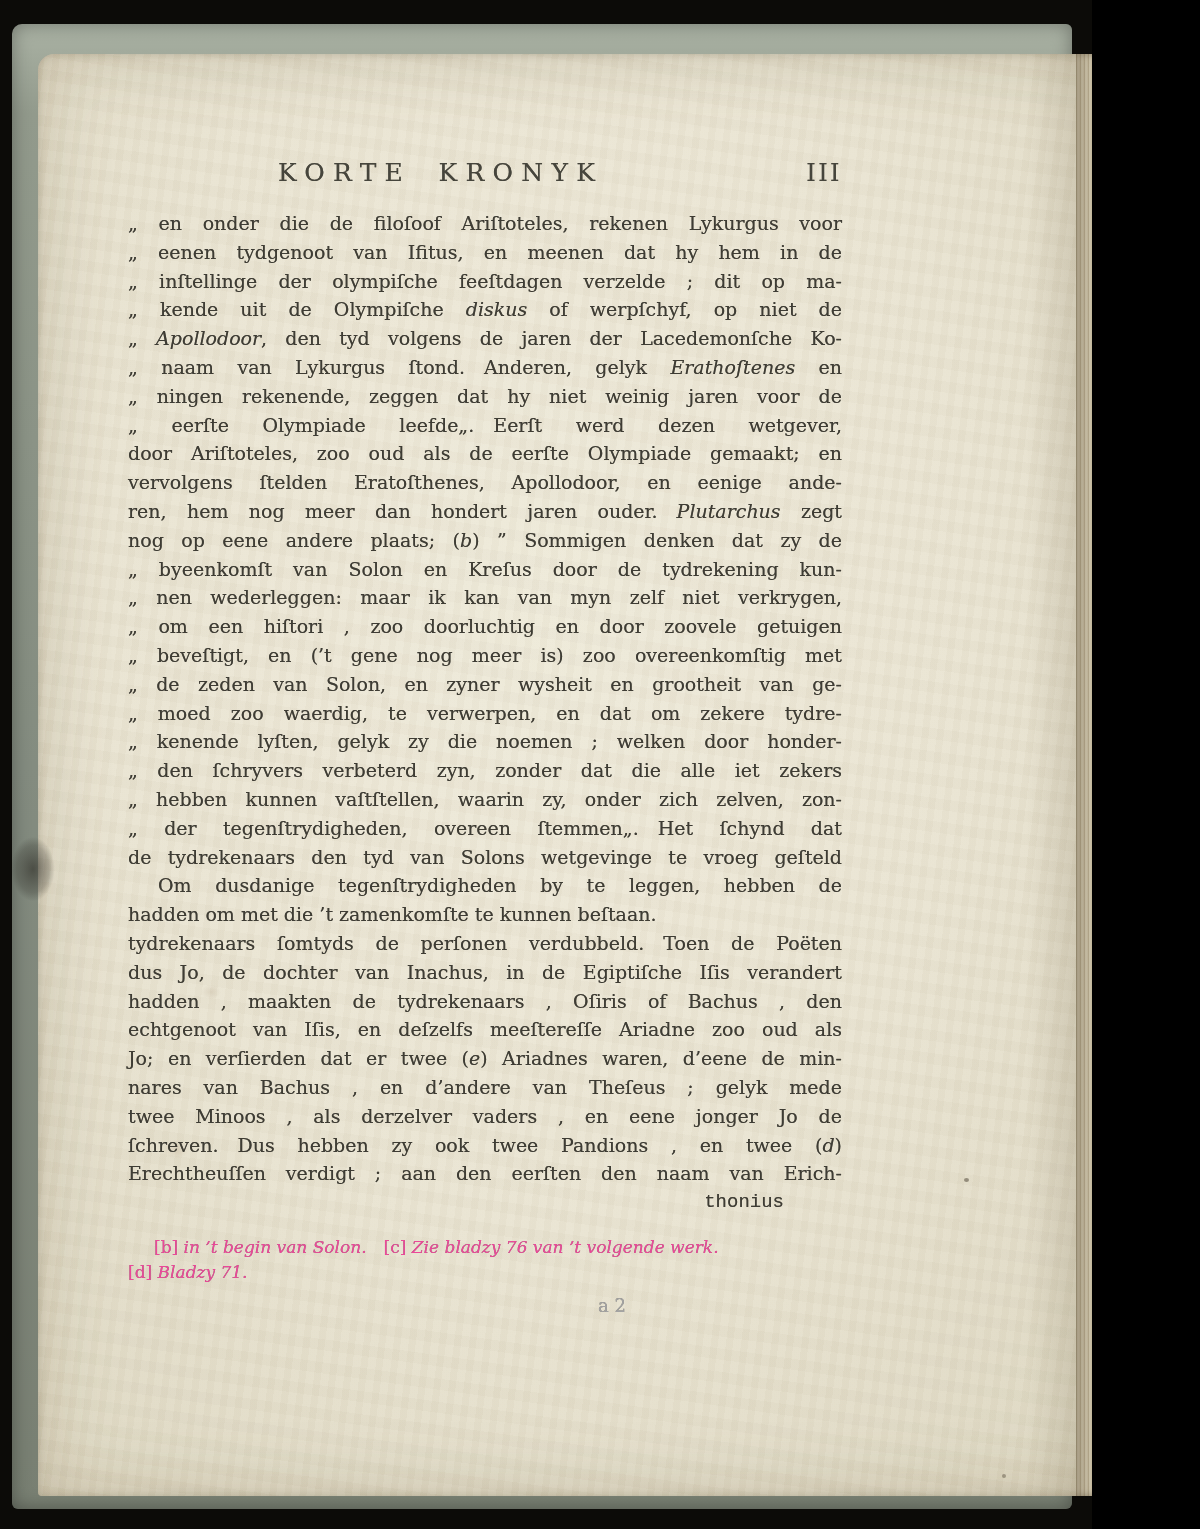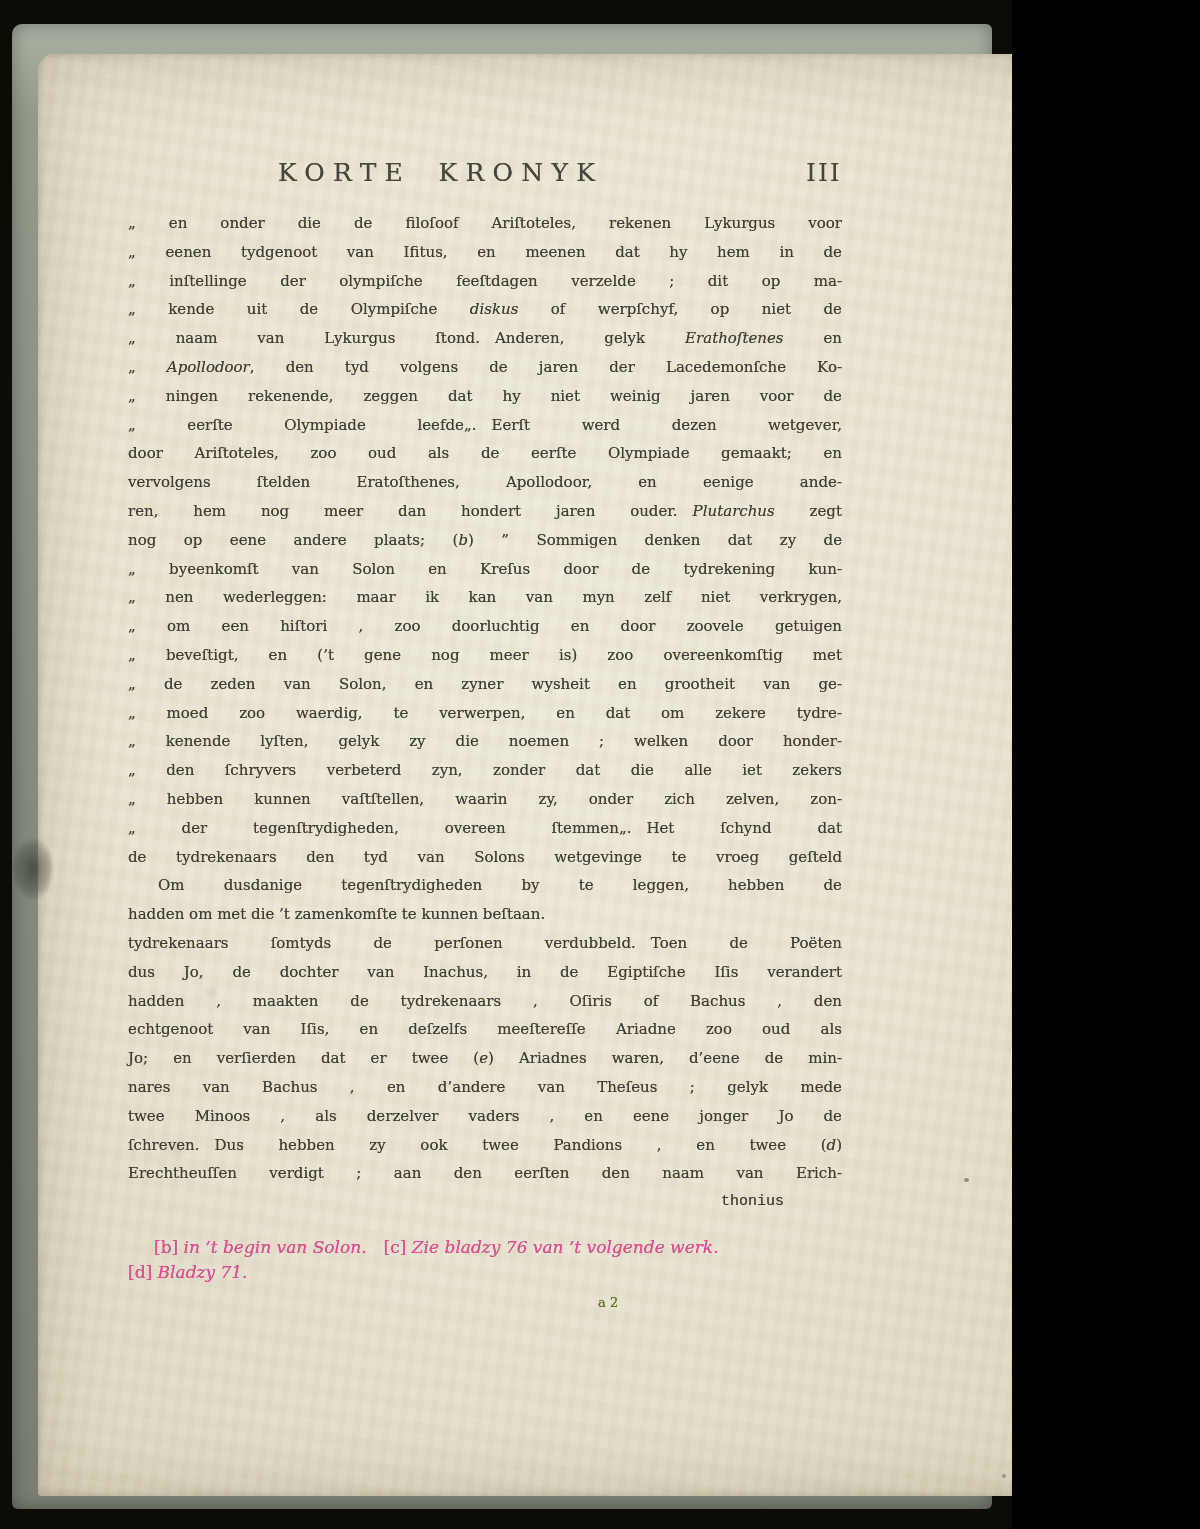--- a/index.html
+++ b/index.html
@@ -1,18 +1,18 @@
 <!DOCTYPE html>
 <html><head>
 <meta charset="utf-8">
 <style>
   html, body { margin: 0; padding: 0; background: #000; }
   .stage {
     position: relative;
-    width: 1012px;
+    width: 1092px;
     height: 1529px;
     background: #0c0b08;
     overflow: hidden;
     font-family: "DejaVu Serif", "Liberation Serif", serif;
   }
   .book-cover {
     position: absolute;
     left: 12px; top: 24px; right: 20px; bottom: 20px;
     background: linear-gradient(180deg, #aab2a4 0%, #929a8c 6%, #848c80 50%, #787f72 100%);
     border-radius: 10px 6px 6px 6px;
@@ -84,21 +84,21 @@
     align-items: baseline;
     padding-left: 150px;
     font-size: 25px;
     color: #46453c;
   }
   .header-title { letter-spacing: 0.33em; word-spacing: 0.45em; }
   .page-number { letter-spacing: 0.10em; font-size: 24px; }
 
   .body-block {
     margin-top: 22px;
-    font-size: 15px;
+    font-size: 19px;
     line-height: 28.8px;
   }
   .line { text-align: justify; }
   .body-block .line { text-align-last: justify; }
   .body-block .line.short { text-align-last: left; }
   .body-block .line.indent { text-indent: 30px; }
   .body-block .line.catch { text-align: right; text-align-last: right; padding-right: 58px; font-family: Liberation Mono, monospace; }
   .it { font-style: italic; }
 
   .footnotes-block {
@@ -106,22 +106,22 @@
     font-size: 17px;
     line-height: 25px;
     color: #ec4899;
   }
   .footnotes-block .line { text-align: left; }
   .footnotes-block .line.fn1 { padding-left: 26px; }
 
   .signature {
     margin-top: 10px;
     padding-left: 470px;
-    font-size: 13px;
-    color: #4d7c0f;
+    font-size: 18px;
+    color: #a3a3a3;
   }
 </style>
 </head>
 <body>
 
 <div class="stage">
 
   <div class="book-cover"></div>
 
   <div class="paper"></div>
@@ -141,22 +141,22 @@
     <div class="header-row">
       <span class="header-title">KORTE KRONYK</span>
       <span class="page-number">III</span>
     </div>
 
     <div class="body-block">
         <div class="line"><span>„ en onder die de filoſoof Ariſtoteles, rekenen Lykurgus voor</span></div>
         <div class="line"><span>„ eenen tydgenoot van Ifitus, en meenen dat hy hem in de</span></div>
         <div class="line"><span>„ inſtellinge der olympiſche feeſtdagen verzelde ; dit op ma-</span></div>
         <div class="line"><span>„ kende uit de Olympiſche </span><span class="it">diskus</span><span> of werpſchyf, op niet de</span></div>
+        <div class="line"><span>„ </span><span class="it">Apollodoor</span><span>, den tyd volgens de jaren der Lacedemonſche Ko-</span></div>
         <div class="line"><span>„ naam van Lykurgus ſtond. Anderen, gelyk </span><span class="it">Erathoſtenes</span><span> en</span></div>
-        <div class="line"><span>„ </span><span class="it">Apollodoor</span><span>, den tyd volgens de jaren der Lacedemonſche Ko-</span></div>
         <div class="line"><span>„ ningen rekenende, zeggen dat hy niet weinig jaren voor de</span></div>
         <div class="line"><span>„ eerſte Olympiade leefde„. Eerſt werd dezen wetgever,</span></div>
         <div class="line"><span>door Ariſtoteles, zoo oud als de eerſte Olympiade gemaakt; en</span></div>
         <div class="line"><span>vervolgens ſtelden Eratoſthenes, Apollodoor, en eenige ande-</span></div>
         <div class="line"><span>ren, hem nog meer dan hondert jaren ouder. </span><span class="it">Plutarchus</span><span> zegt</span></div>
         <div class="line"><span>nog op eene andere plaats; (</span><span class="it">b</span><span>) ” Sommigen denken dat zy de</span></div>
         <div class="line"><span>„ byeenkomſt van Solon en Kreſus door de tydrekening kun-</span></div>
         <div class="line"><span>„ nen wederleggen: maar ik kan van myn zelf niet verkrygen,</span></div>
         <div class="line"><span>„ om een hiſtori , zoo doorluchtig en door zoovele getuigen</span></div>
         <div class="line"><span>„ beveſtigt, en (’t gene nog meer is) zoo overeenkomſtig met</span></div>

